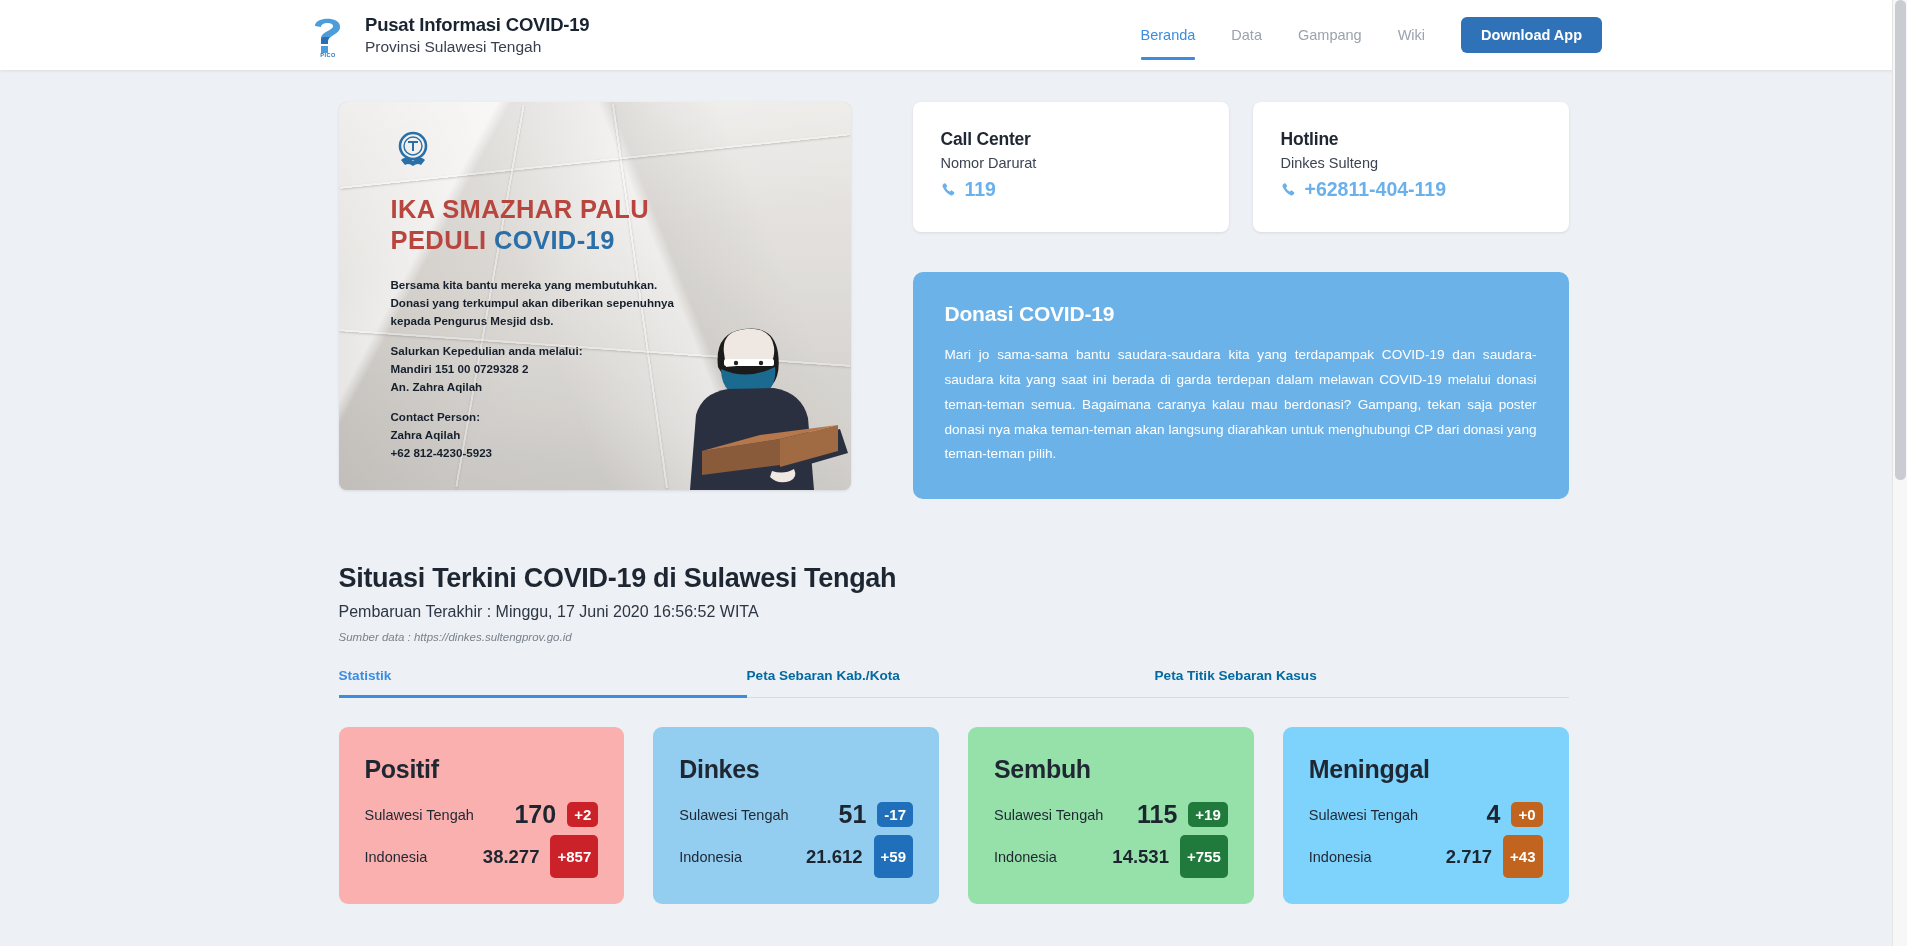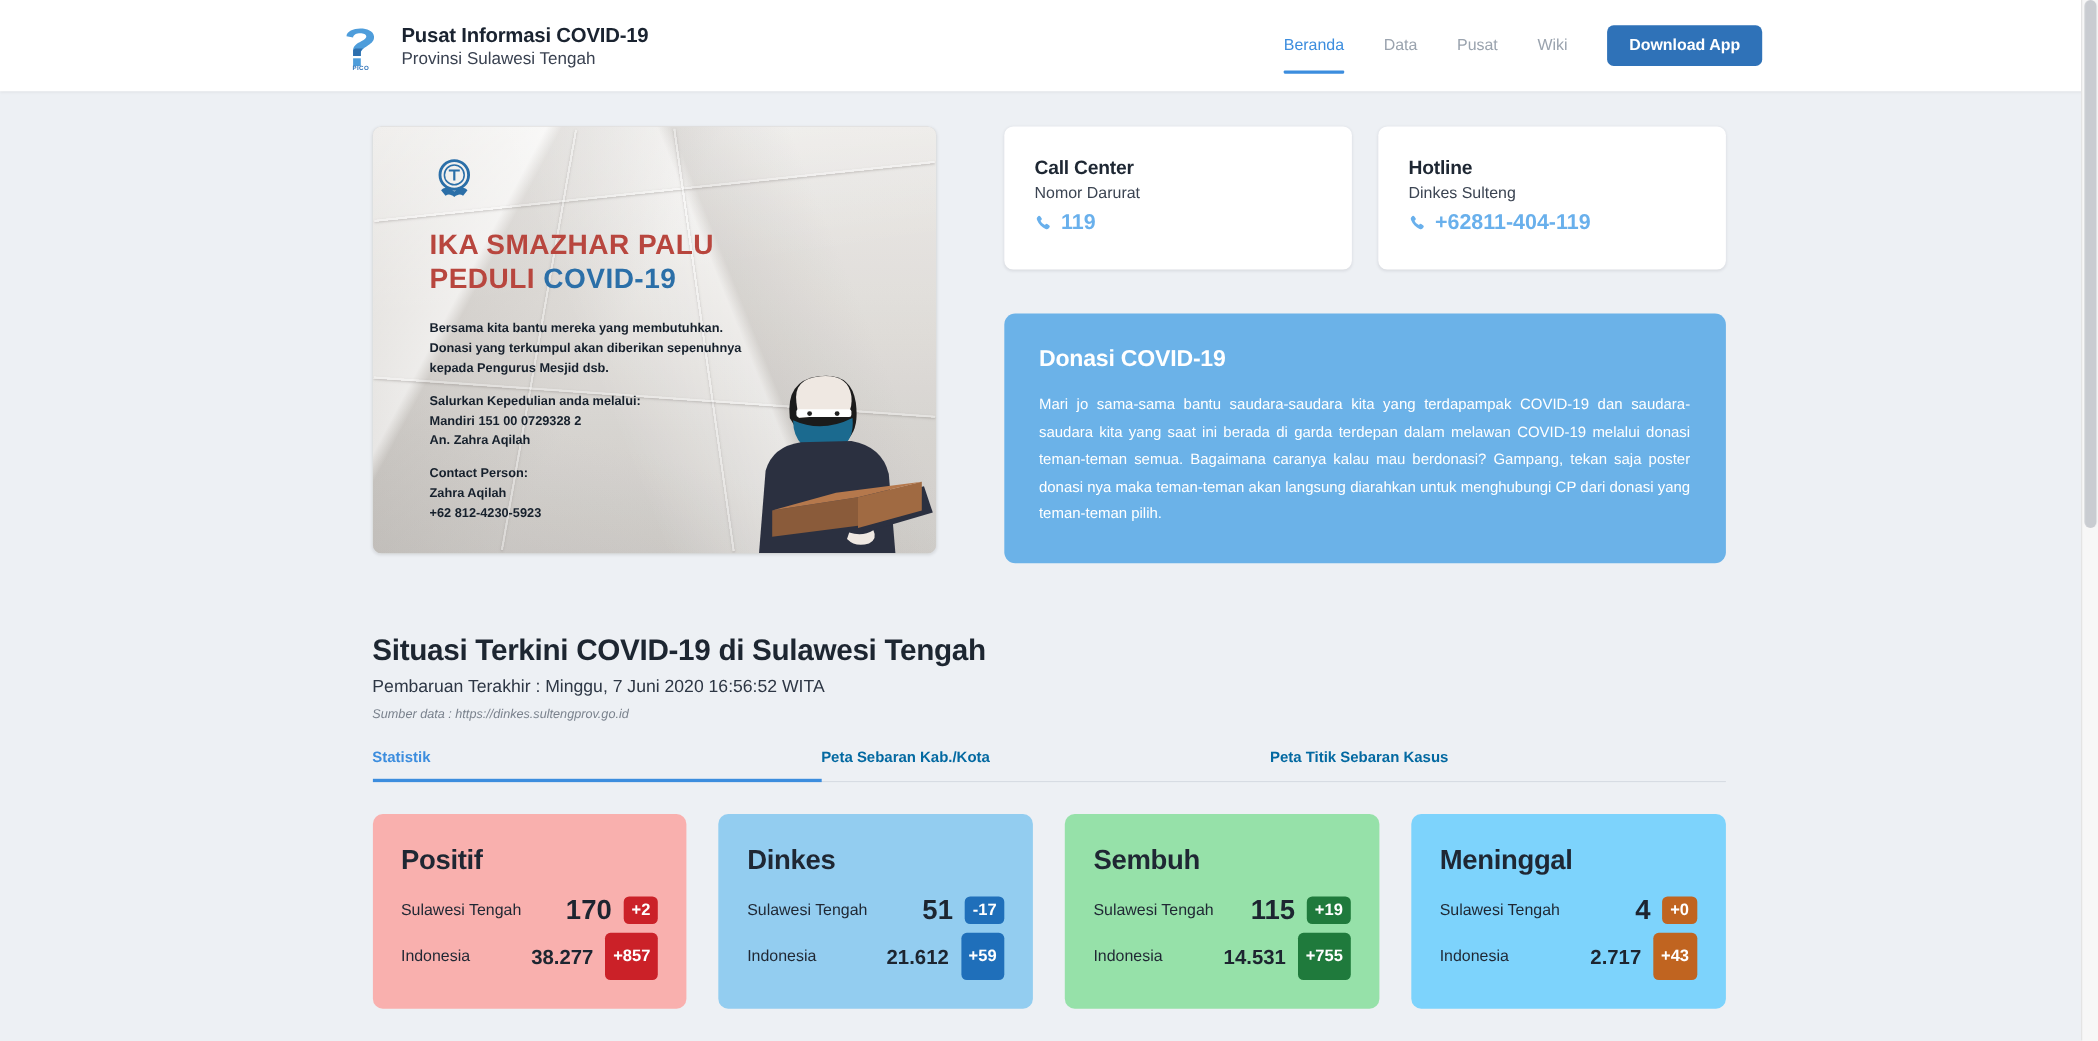--- a/index.html
+++ b/index.html
@@ -12,21 +12,21 @@
 
   body {
     font-family: "Liberation Sans", sans-serif;
     background: #edf0f4;
     color: #212529;
     -webkit-font-smoothing: antialiased;
   }
 
   
   .navbar {
-    height: 83px;
+    height: 70px;
     background: #ffffff;
     display: flex;
     align-items: center;
     box-shadow: 0 1px 3px rgba(0,0,0,0.08);
     position: relative;
     z-index: 5;
   }
 
   .brand {
     display: flex;
@@ -410,21 +410,21 @@
     </div>
     <div class="brand-text">
       <div class="brand-title">Pusat Informasi COVID-19</div>
       <div class="brand-sub">Provinsi Sulawesi Tengah</div>
     </div>
   </div>
 
   <div class="nav-right">
     <a class="nav-link active" href="#">Beranda</a>
     <a class="nav-link" href="#">Data</a>
-    <a class="nav-link" href="#">Pusat</a>
+    <a class="nav-link" href="#">Gampang</a>
     <a class="nav-link" href="#">Wiki</a>
     <button class="download-btn">Download App</button>
   </div>
 </div>
 
 <div class="page">
   <div class="container">
 
     <div class="hero-row">
 
@@ -505,21 +505,21 @@
         <div class="donasi-card">
           <div class="donasi-title">Donasi COVID-19</div>
           <div class="donasi-text">Mari jo sama-sama bantu saudara-saudara kita yang terdapampak COVID-19 dan saudara-saudara kita yang saat ini berada di garda terdepan dalam melawan COVID-19 melalui donasi teman-teman semua. Bagaimana caranya kalau mau berdonasi? Gampang, tekan saja poster donasi nya maka teman-teman akan langsung diarahkan untuk menghubungi CP dari donasi yang teman-teman pilih.</div>
         </div>
 
       </div>
     </div>
 
     <div class="situasi">
       <div class="situasi-title">Situasi Terkini COVID-19 di Sulawesi Tengah</div>
-      <div class="situasi-sub">Pembaruan Terakhir : Minggu, 7 Juni 2020 16:56:52 WITA</div>
+      <div class="situasi-sub">Pembaruan Terakhir : Minggu, 17 Juni 2020 16:56:52 WITA</div>
       <div class="situasi-source">Sumber data : https://dinkes.sultengprov.go.id</div>
 
       <div class="tabs">
         <div class="tab active">Statistik</div>
         <div class="tab">Peta Sebaran Kab./Kota</div>
         <div class="tab">Peta Titik Sebaran Kasus</div>
       </div>
 
       <div class="stats">
 

